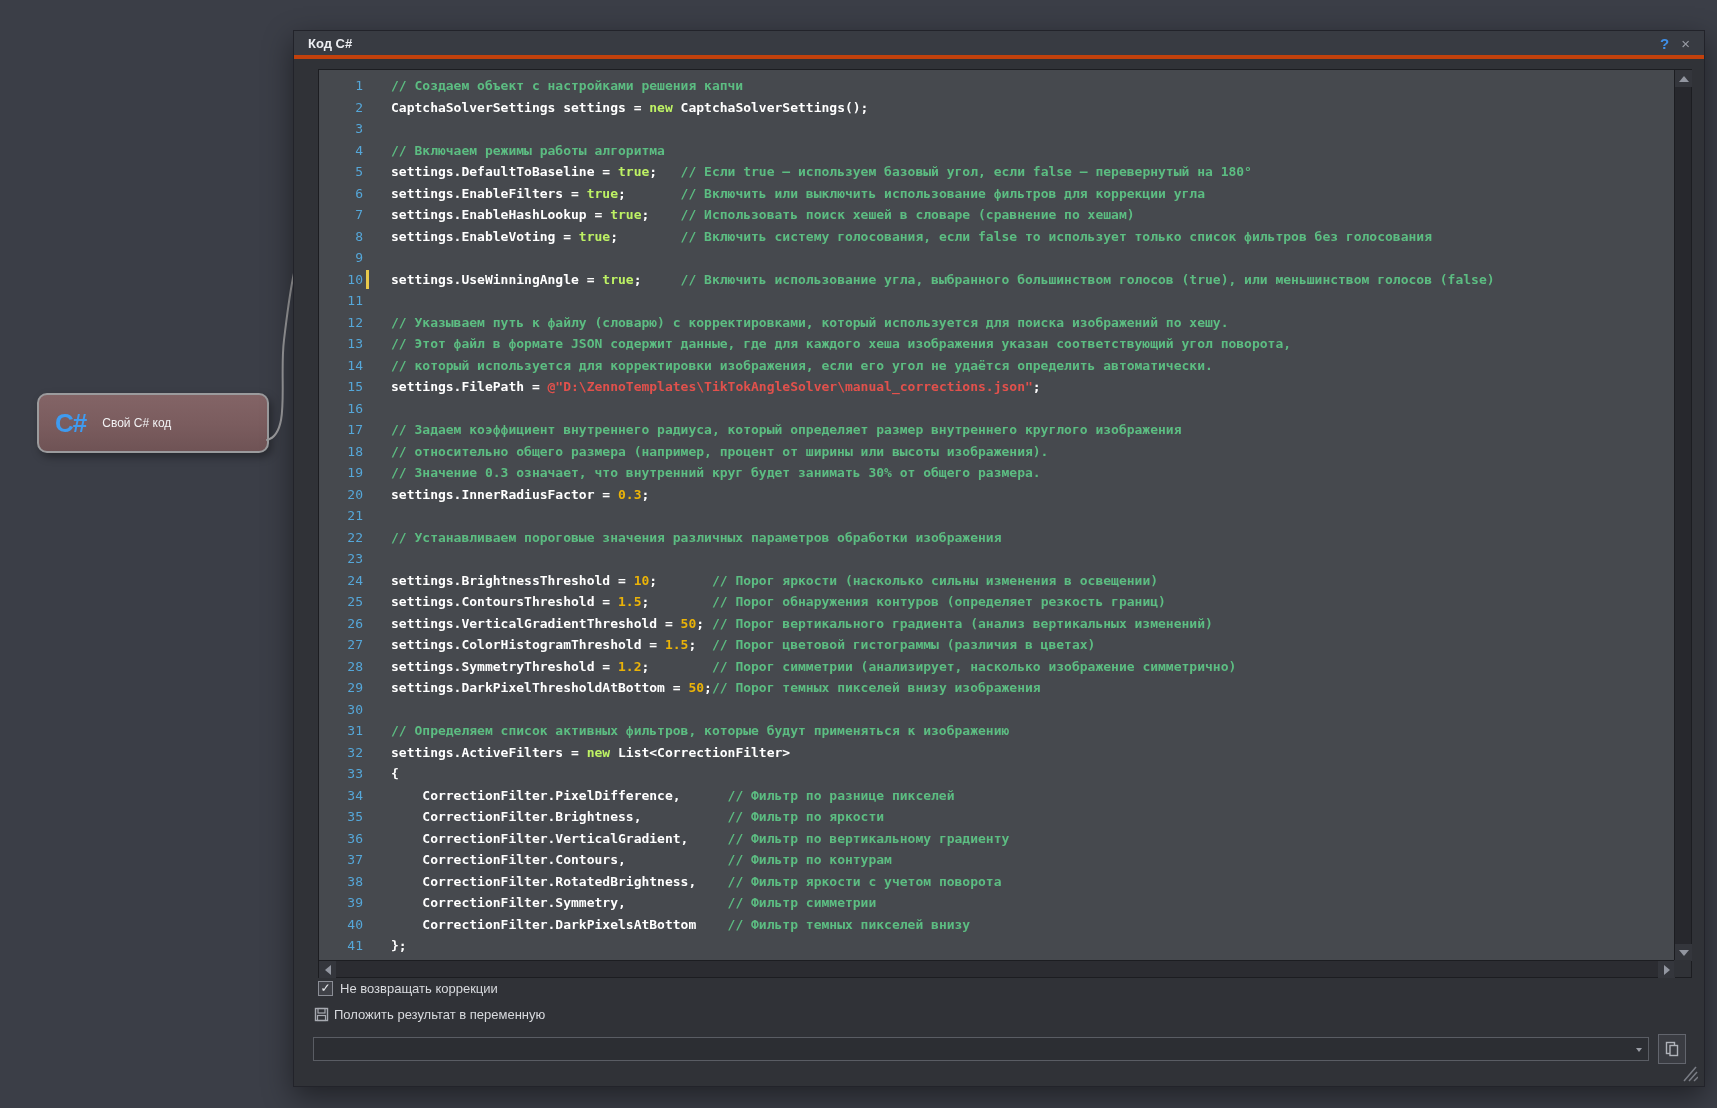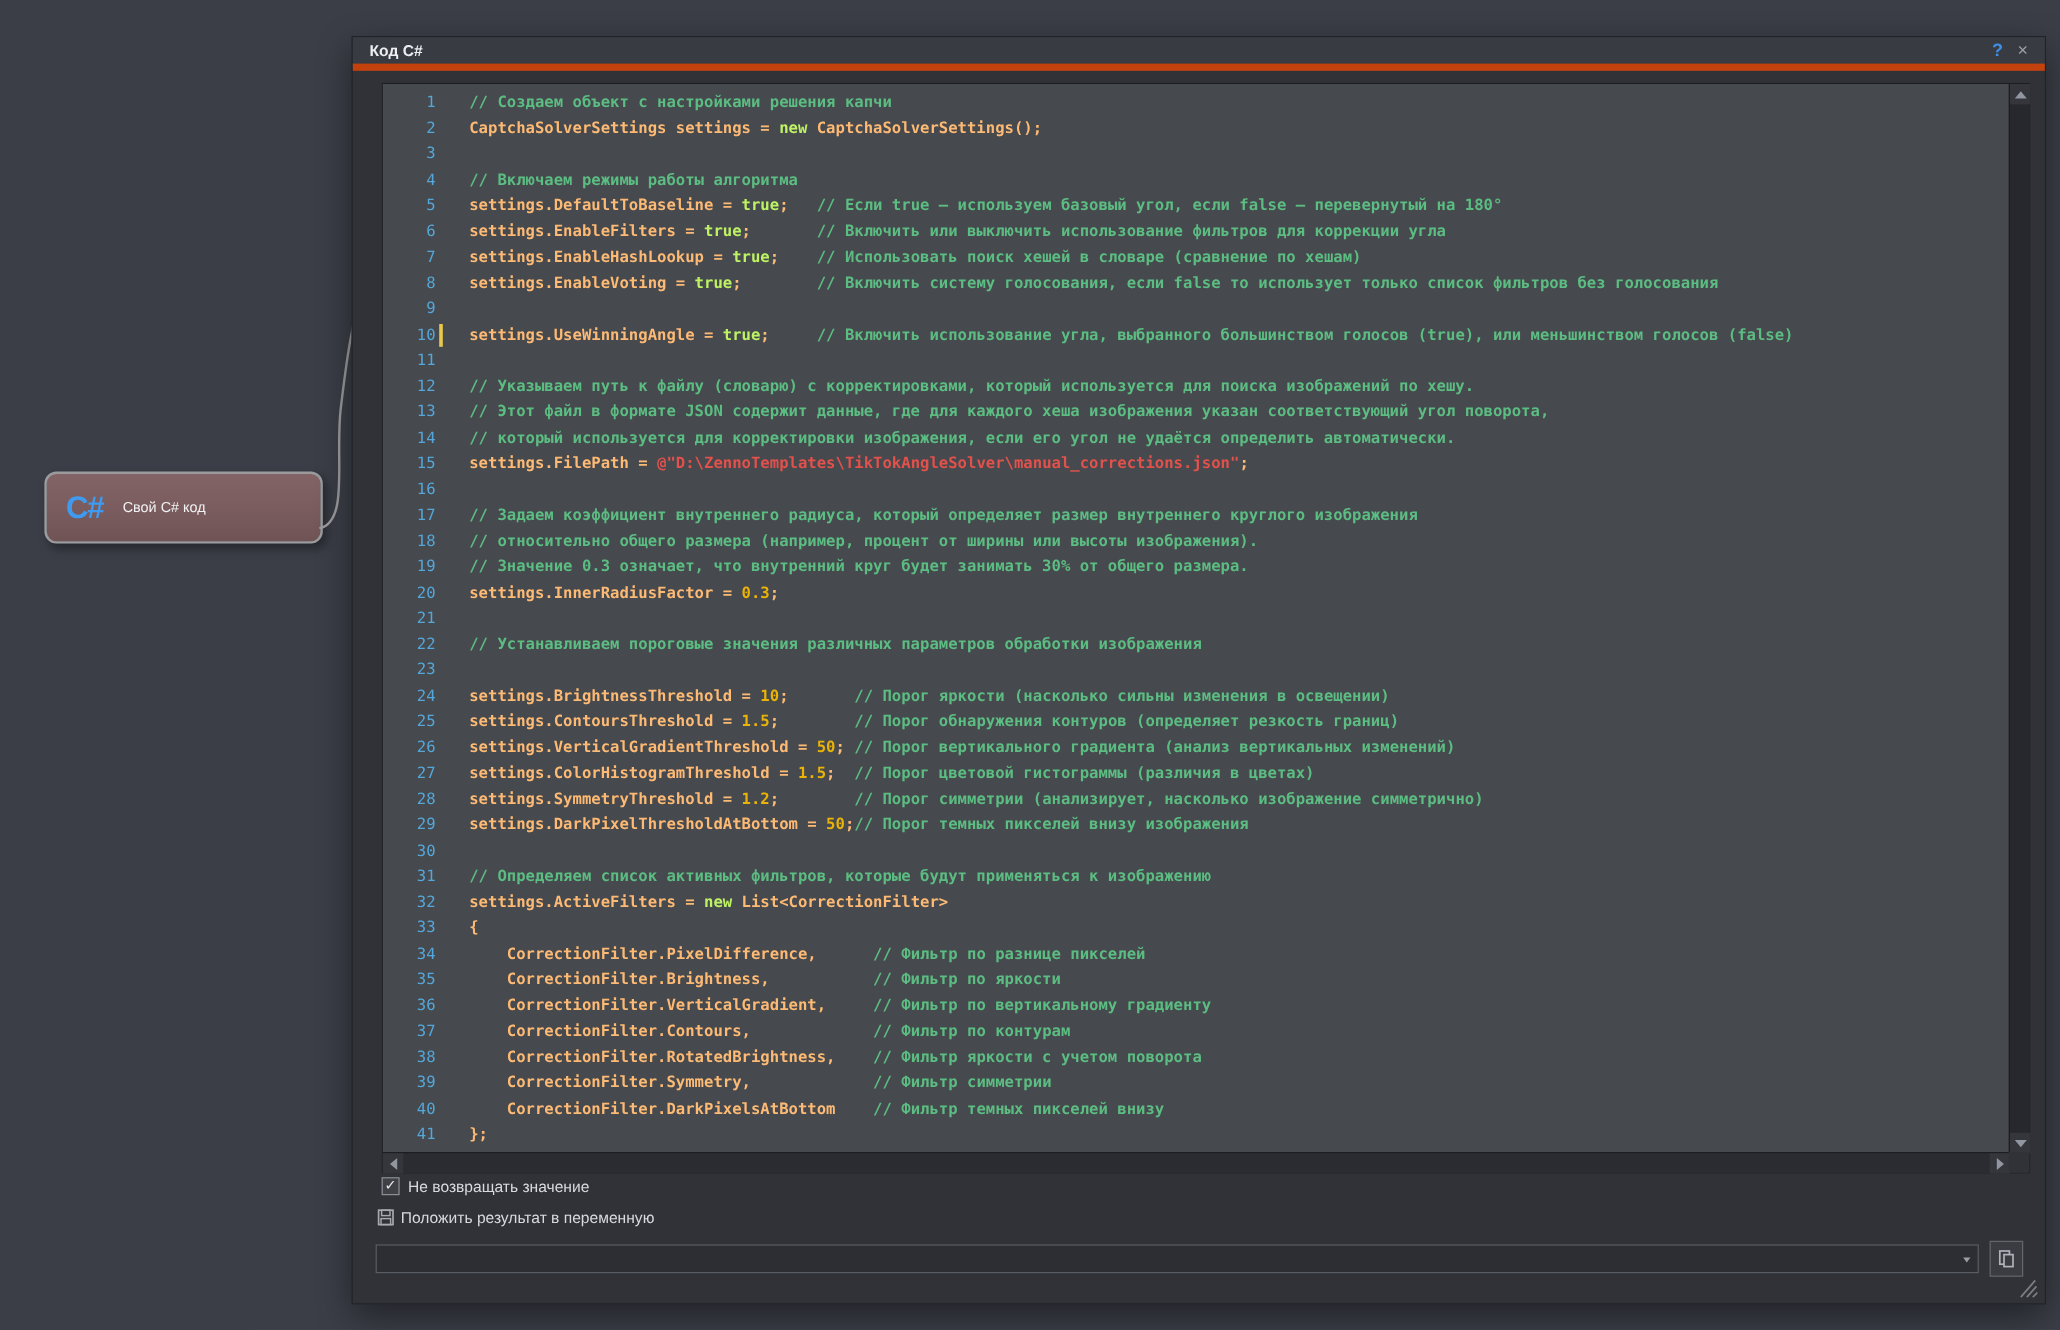--- a/index.html
+++ b/index.html
@@ -24,21 +24,21 @@
   .connector-svg{position:absolute;left:255px;top:230px;width:62px;height:222px;}
   
   .dialog{
     position:absolute;left:293px;top:30px;width:1412px;height:1057px;
     background:#303237;border:1px solid #22232a;
     box-shadow:0 10px 28px rgba(0,0,0,.45);
     box-sizing:border-box;
   }
   .titlebar{
     position:absolute;left:0;top:0;width:100%;height:28px;
-    background:#383b42;border-bottom:6px solid #c2410c;
+    background:#383b42;border-bottom:4px solid #c2410c;
     display:flex;align-items:center;box-sizing:border-box;
   }
   .title{color:#eceef2;font-size:13px;font-weight:bold;margin-left:14px;}
   .tb-btns{margin-left:auto;display:flex;align-items:center;gap:12px;margin-right:14px;}
   .help-btn{color:#3f8fe8;font-weight:bold;font-size:15px;cursor:default;}
   .close-btn{color:#9a9da6;font-size:15px;cursor:default;}
   
   .editor{
     position:absolute;left:24px;top:38px;width:1374px;height:909px;
     background:#46494e;border:1px solid #1c1d21;box-sizing:border-box;
@@ -49,21 +49,21 @@
   }
   .cl{
     position:relative;display:flex;height:21.5px;line-height:21.5px;
     white-space:pre;font-family:"DejaVu Sans Mono",monospace;font-size:13px;
   }
   .ln{flex:none;width:44px;text-align:right;color:#55a7d9;}
   .lt{margin-left:28px;font-weight:bold;}
   .caret{
     position:absolute;left:47px;top:1px;width:3px;height:19px;background:#e9c94b;
   }
-  .tk-p{color:#fdba74;}
+  .tk-p{color:#ffffff;}
   .tk-c{color:#5cbd82;}
   .tk-k{color:#bef264;}
   .tk-n{color:#eab308;}
   .tk-s{color:#e2514c;}
   
   .vscroll{
     position:absolute;right:0;top:0;width:17px;height:891px;background:#27282d;
     border-left:1px solid #1c1d21;box-sizing:border-box;
   }
   .hscroll{
@@ -185,21 +185,21 @@
       </div>
       <div class="sbtn" style="right:0;top:0;background:#34363c;">
         <span class="arr arr-right"></span>
       </div>
     </div>
     <div class="scroll-corner"></div>
   </div>
 
   <div class="chk-row" style="left:24px;top:950px;">
     <span class="chk-box">✓</span>
-    <span>Не возвращать значение</span>
+    <span>Не возвращать коррекции</span>
   </div>
 
   <div class="chk-row" style="left:20px;top:976px;">
     <svg class="icon-15" viewBox="0 0 15 15">
       <rect x="1.5" y="1.5" width="12" height="12" fill="none" stroke="#a7aab1" stroke-width="1.4"></rect>
       <rect x="4" y="1.5" width="7" height="4.5" fill="none" stroke="#a7aab1" stroke-width="1.2"></rect>
       <rect x="3.5" y="8.5" width="8" height="5" fill="none" stroke="#a7aab1" stroke-width="1.2"></rect>
     </svg>
     <span>Положить результат в переменную</span>
   </div>

